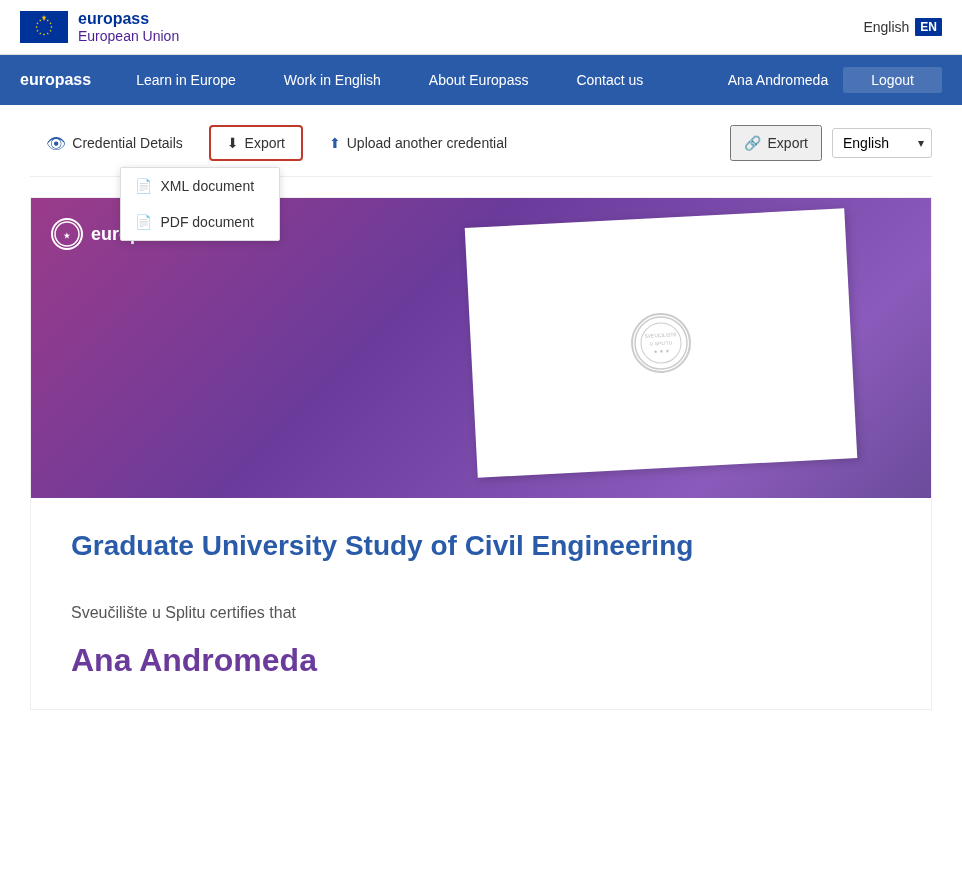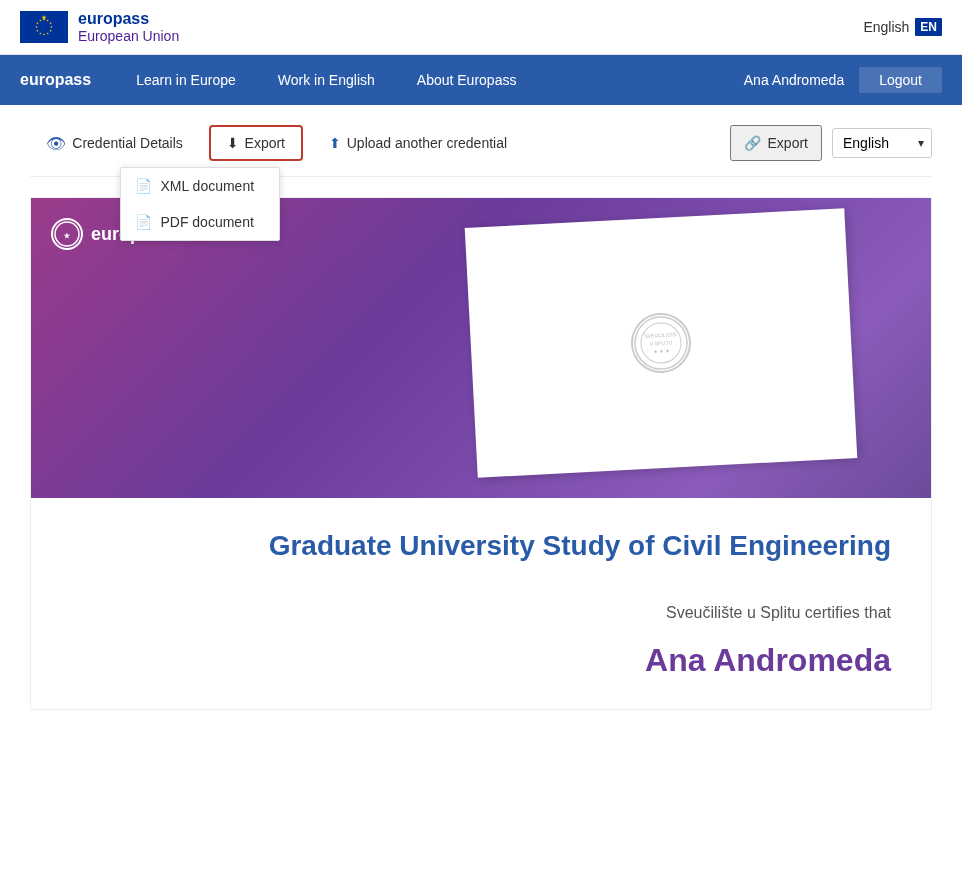--- a/index.html
+++ b/index.html
@@ -64,21 +64,21 @@
     }
     .nav-brand {
       color: #fff;
       font-weight: bold;
       font-size: 16px;
       margin-right: 30px;
       text-decoration: none;
     }
     .nav-links {
       display: flex;
-      gap: 12px;
+      gap: 18px;
       flex: 1;
       align-items: center;
     }
     .nav-link {
       color: #fff;
       font-size: 14px;
       padding: 0 15px;
       height: 50px;
       display: flex;
       align-items: center;
@@ -92,21 +92,21 @@
     }
     .nav-user {
       color: #fff;
       font-size: 14px;
     }
     .nav-logout {
       color: #fff;
       font-size: 14px;
       cursor: pointer;
       background: rgba(255,255,255,0.15);
-      padding: 5px 20px;
+      padding: 5px 28px;
       border-radius: 2px;
     }
 
     
     .page-content {
       padding: 20px 30px;
     }
     .page-title {
       font-size: 26px;
       font-weight: bold;
@@ -267,21 +267,21 @@
     .europass-header-logo .logo-text {
       color: #fff;
       font-size: 18px;
       font-weight: bold;
     }
 
     
     .credential-body {
       background: #fff;
       padding: 30px 40px;
-      text-align: right;
+      text-align: left;
     }
     .credential-title {
       font-size: 28px;
       font-weight: bold;
       color: #2a5ba8;
       margin-bottom: 40px;
       line-height: 1.3;
     }
     .certifies-text {
       color: #555;
@@ -345,20 +345,21 @@
     <span class="lang-badge">EN</span>
   </div>
 </div>
 
 <nav class="nav-bar">
   <a class="nav-brand">europass</a>
   <div class="nav-links">
     <a class="nav-link">Learn in Europe</a>
     <a class="nav-link">Work in English</a>
     <a class="nav-link">About Europass</a>
+    <a class="nav-link">Contact us</a>
   </div>
   <div class="nav-right">
     <span class="nav-user">Ana Andromeda</span>
     <span class="nav-logout">Logout</span>
   </div>
 </nav>
 
 <div class="page-content">
 
   <div class="action-bar">

